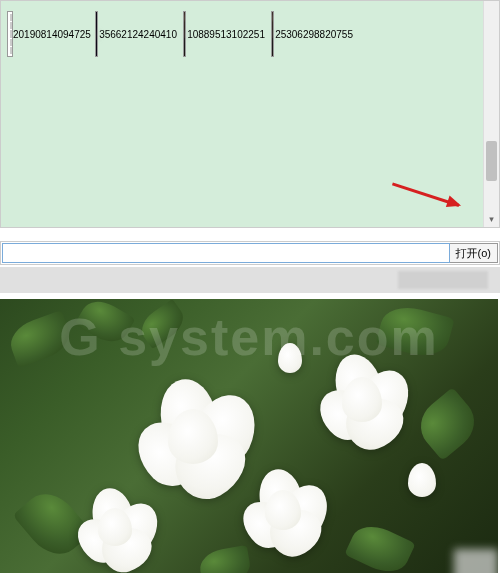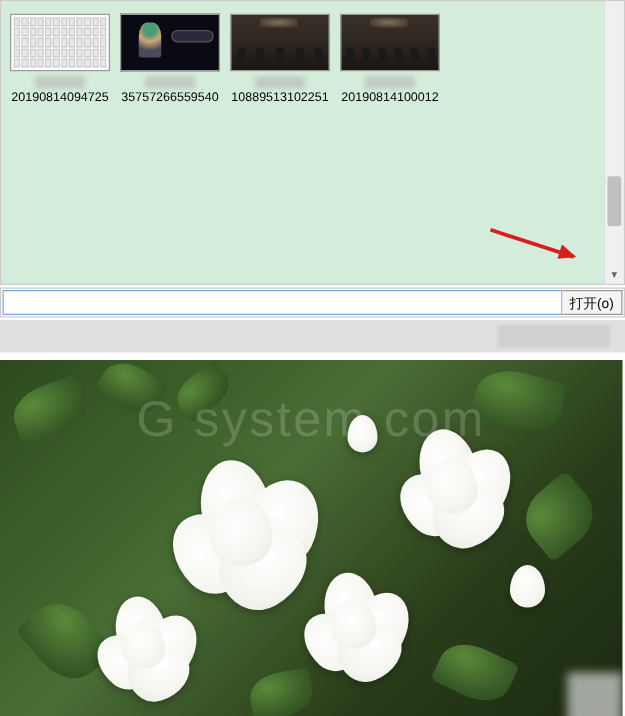--- a/index.html
+++ b/index.html
@@ -14,21 +14,21 @@
     }
     
     .thumbnails {
       display: flex;
       gap: 6px;
       padding: 2px;
     }
     
     .thumb-item {
       display: flex;
-      flex-direction: column;
+      flex-direction: row;
       align-items: center;
       width: 82px;
     }
     
     .thumb-img {
       width: 80px;
       height: 46px;
       border: 1px solid #999;
       background: #fff;
       position: relative;
@@ -157,21 +157,21 @@
       right: -2px; top: -5px;
       border-left: 14px solid #d62020;
       border-top: 6px solid transparent;
       border-bottom: 6px solid transparent;
     }
     
     .filename-bar {
       background: #fff;
       border: 1px solid #ccc;
       padding: 1px;
-      margin-top: 2px;
+      margin-top: 13px;
     }
     .filename-input-row {
       display: flex;
       align-items: stretch;
       height: 20px;
     }
     .filename-input {
       flex: 1;
       border: 1px solid #7aabda;
       background: #fff;
@@ -223,25 +223,25 @@
       filter: drop-shadow(0 2px 4px rgba(0,0,0,0.3));
     }
     .petal {
       position: absolute;
       background: radial-gradient(ellipse at 40% 40%, #ffffff, #f5f5f0 60%, #e8e8dd);
       border-radius: 50% 50% 50% 50% / 60% 60% 40% 40%;
     }
     
     .watermark {
       position: absolute;
-      top: 26px;
+      top: 8px;
       left: 50%;
       transform: translateX(-50%);
-      font-size: 40px;
-      font-weight: normal;
+      font-size: 52px;
+      font-weight: bold;
       color: rgba(255,255,255,0.18);
       letter-spacing: 2px;
       font-family: Arial, sans-serif;
       white-space: nowrap;
     }
     
     .corner-blur {
       position: absolute;
       right: 0; bottom: 0;
       width: 44px; height: 44px;
@@ -321,21 +321,21 @@
       <div class="thumb-blur"></div>
       <div class="thumb-label">20190814094725</div>
     </div>
 
     <div class="thumb-item">
       <div class="thumb-img anime-thumb">
         <div class="anime-char"></div>
         <div class="anime-box"></div>
       </div>
       <div class="thumb-blur"></div>
-      <div class="thumb-label">35757266559540</div>
+      <div class="thumb-label">35662124240410</div>
     </div>
 
     <div class="thumb-item">
       <div class="thumb-img scene-thumb">
         <div class="scene-light"></div>
         <div class="scene-figures">
             <div class="scene-fig"></div>
             <div class="scene-fig"></div>
             <div class="scene-fig"></div>
             <div class="scene-fig"></div>
@@ -352,21 +352,21 @@
         <div class="scene-figures">
             <div class="scene-fig"></div>
             <div class="scene-fig"></div>
             <div class="scene-fig"></div>
             <div class="scene-fig"></div>
             <div class="scene-fig"></div>
             <div class="scene-fig"></div>
           </div>
       </div>
       <div class="thumb-blur"></div>
-      <div class="thumb-label">20190814100012</div>
+      <div class="thumb-label">25306298820755</div>
     </div>
 
 
   </div>
 
   <div class="arrow-indicator"></div>
 
   <div class="scrollbar-v">
     <div class="scroll-thumb-v"></div>
     <div class="scroll-arrow down">▾</div>

